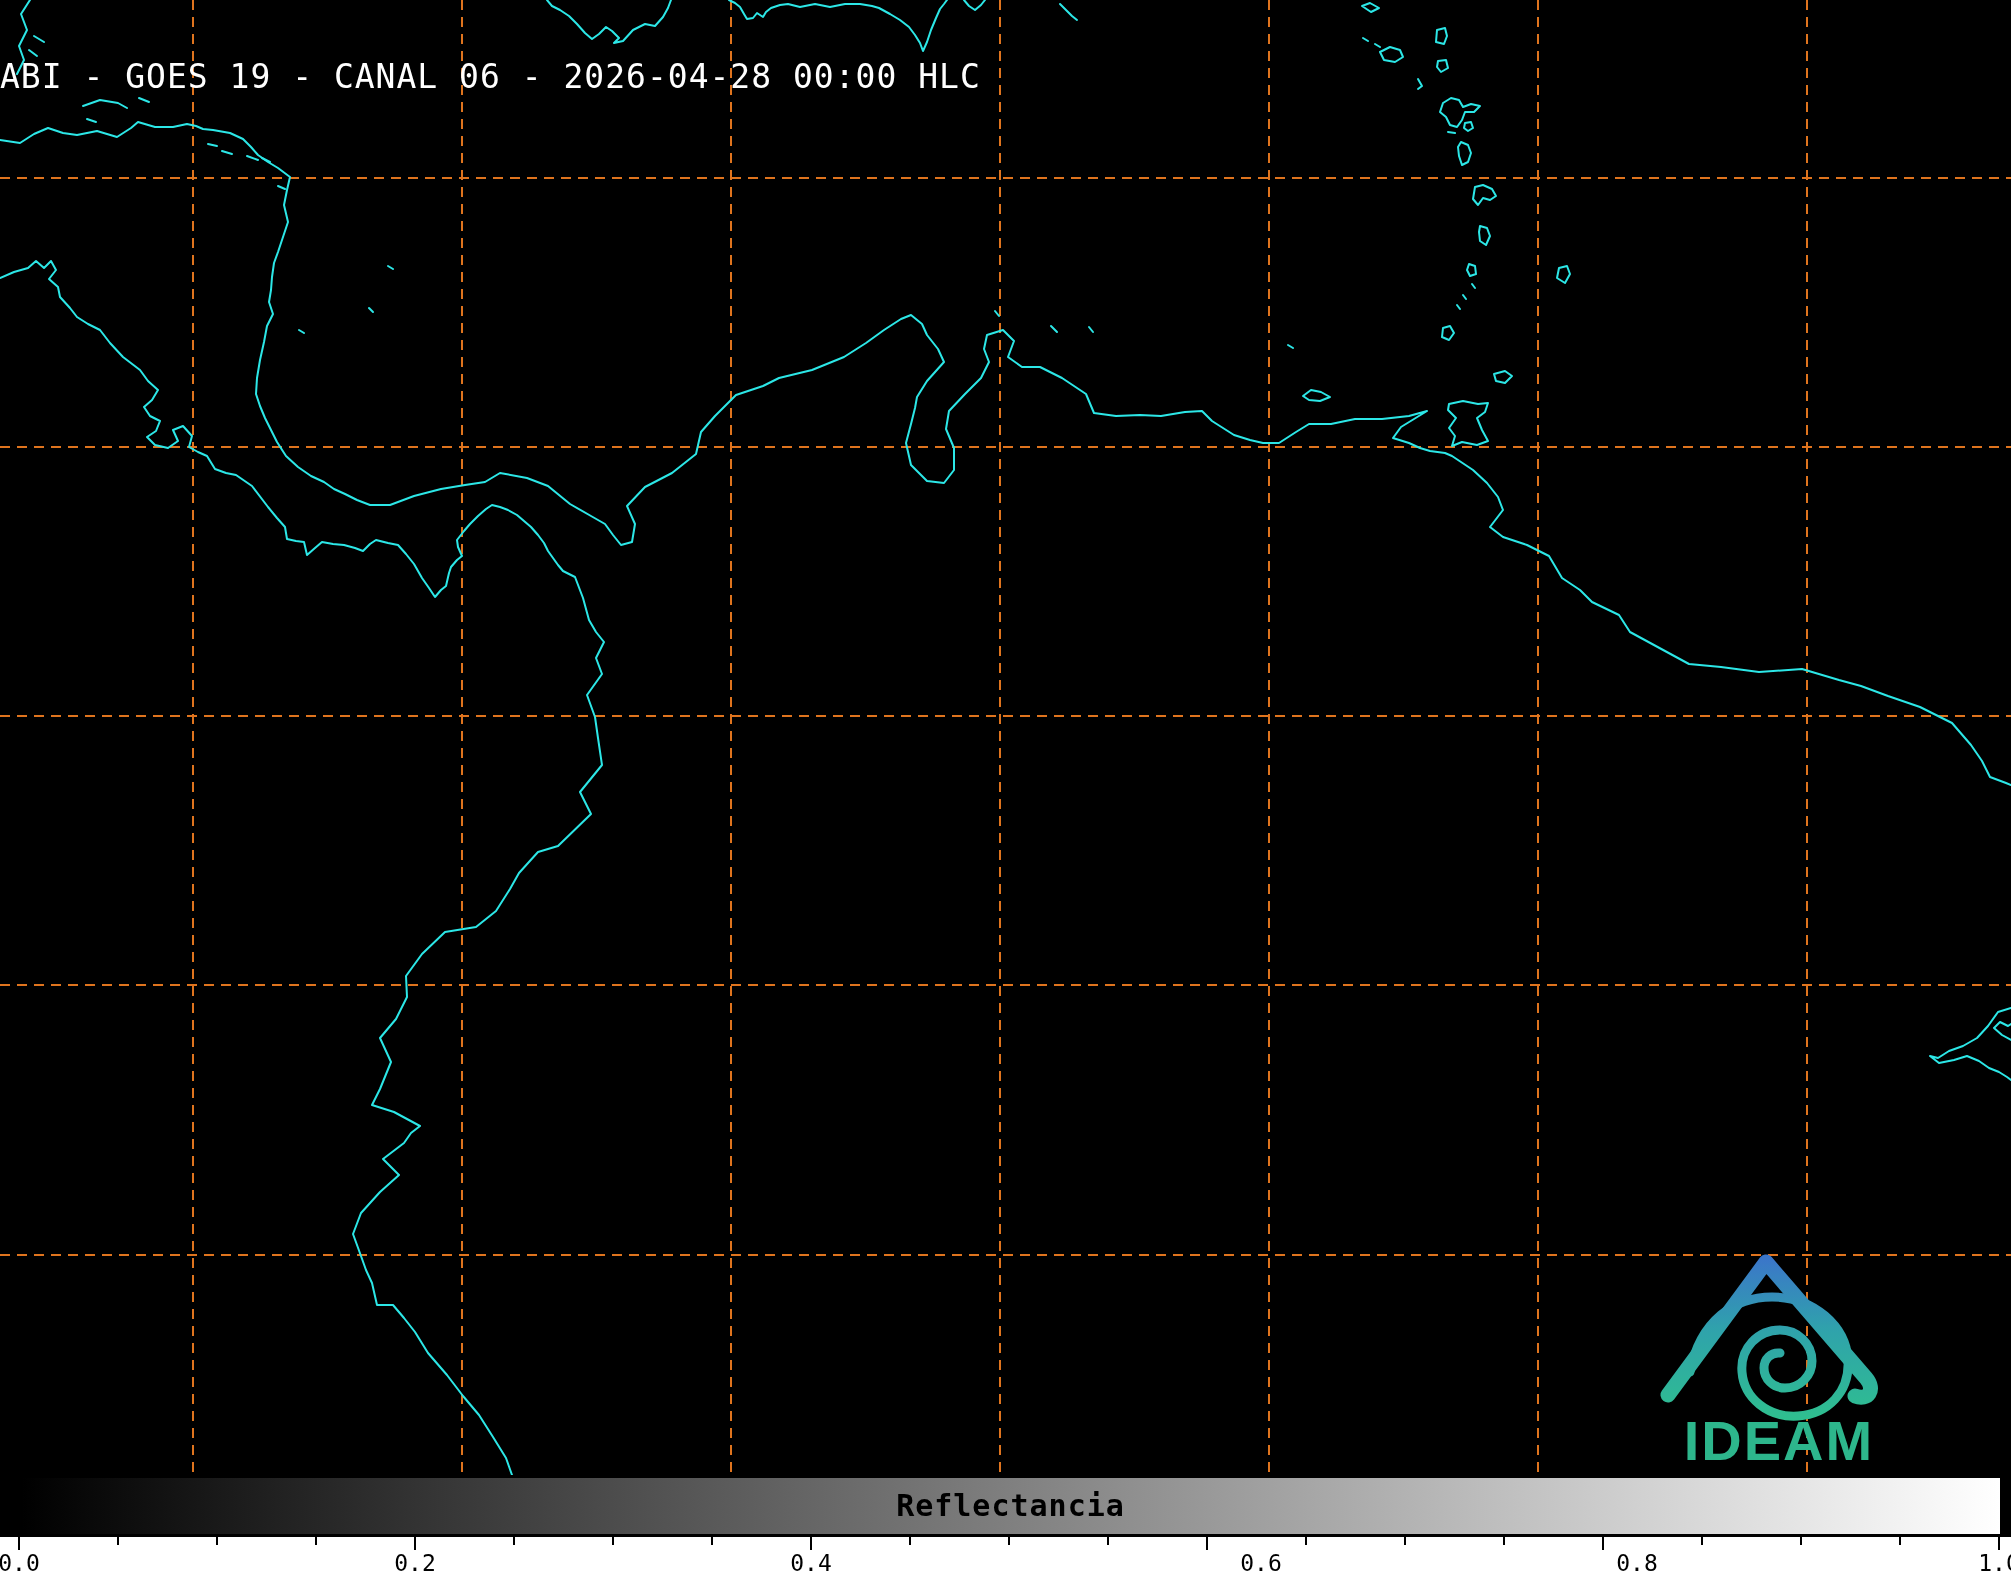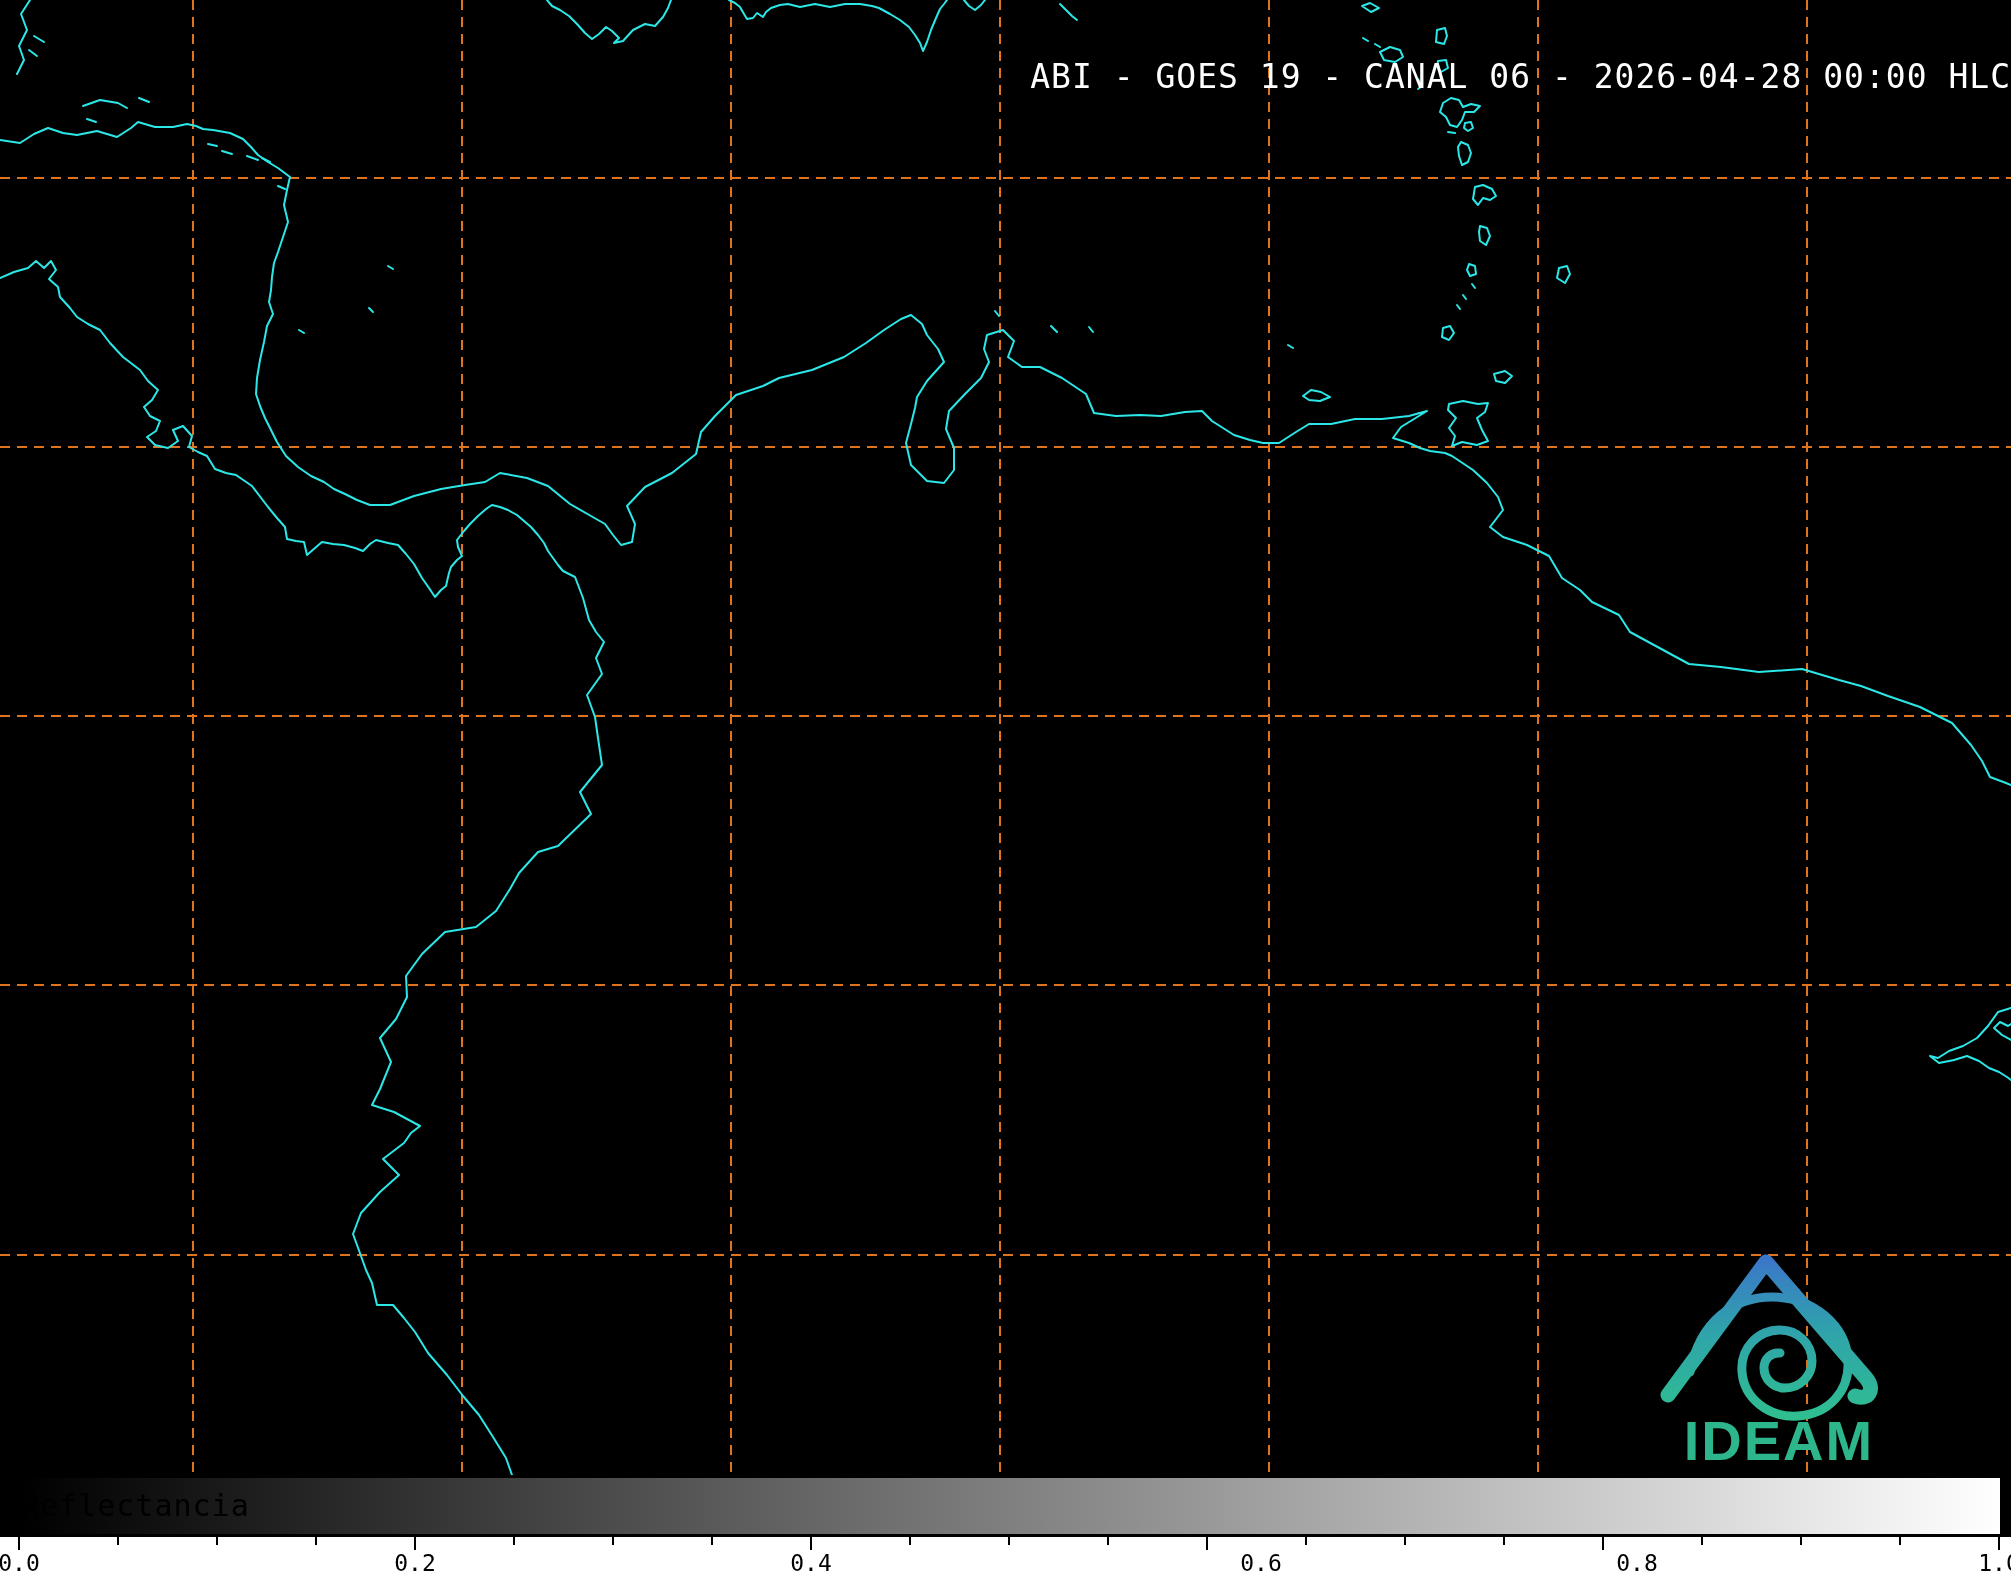--- a/index.html
+++ b/index.html
@@ -1,25 +1,25 @@
 <!DOCTYPE html>
 <html><head>
 <meta charset="utf-8">
 <style>
   html,body{margin:0;padding:0;background:#000;}
   #stage{position:relative;width:2011px;height:1577px;background:#000;overflow:hidden;
          font-family:"DejaVu Sans Mono","Liberation Mono",monospace;}
   #map-canvas{position:absolute;left:0;top:0;}
-  #image-title{position:absolute;left:0;top:57px;width:100%;text-align:right;
+  #image-title{position:absolute;left:0;top:57px;width:100%;text-align:left;
          color:#ffffff;font-size:33px;letter-spacing:1px;white-space:pre;}
   #colorbar{position:absolute;left:18px;top:1475px;width:1985px;height:62px;
          box-sizing:border-box;border:3px solid #000;
          background:linear-gradient(to right,#000000,#ffffff);}
-  #colorbar-label{width:100%;height:56px;line-height:56px;text-align:left;
-         color:#000;font-weight:normal;font-size:30px;letter-spacing:1px;}
+  #colorbar-label{width:100%;height:56px;line-height:56px;text-align:center;
+         color:#000;font-weight:bold;font-size:30px;letter-spacing:1px;}
   #tick-strip{position:absolute;left:0;top:1537px;width:2011px;height:56px;background:#ffffff;}
   .cb-tick{position:absolute;top:0;width:2px;background:#000;}
   .cb-tick.major{height:13px;}
   .cb-tick.minor{height:8px;}
   .cb-ticklabel{position:absolute;top:13px;transform:translateX(-50%);
          color:#000;font-size:23px;white-space:nowrap;}
   #ideam-logo{position:absolute;left:0;top:0;}
 </style>
 </head>
 <body>

